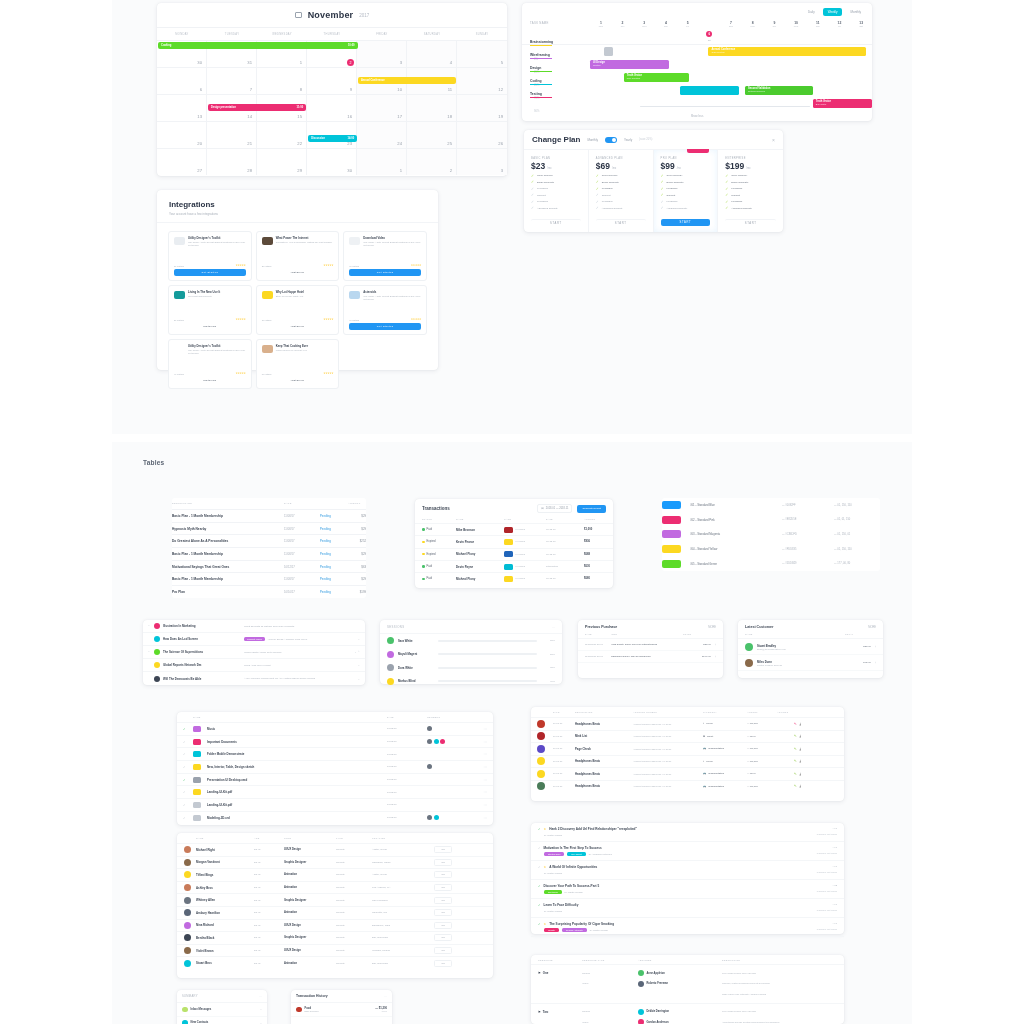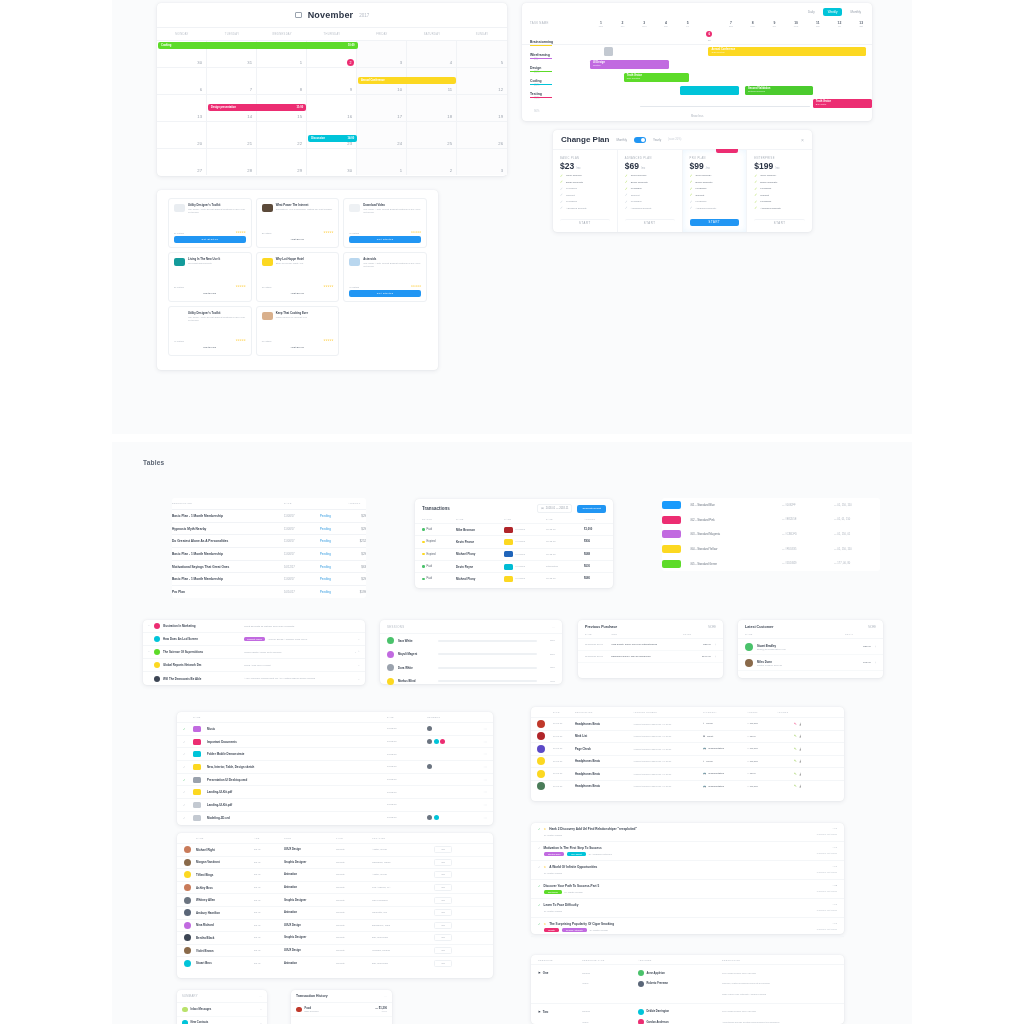--- a/index.html
+++ b/index.html
@@ -56,21 +56,21 @@
   .g-name-u { height: 1px; width: 22px; margin-top: 1px; }
   .g-pct { font-size: 2.6px; color: #c3c9d1; margin-left: 4px; }
   .g-lane { flex: 1; position: relative; height: 13px; }
   .g-bar { position: absolute; top: 2px; height: 9px; border-radius: 1.5px; padding: 1px 3px; color: #fff; overflow: hidden; }
   .g-bar b { display: block; font-size: 2.6px; font-weight: 700; }
   .g-bar i { display: block; font-size: 2.1px; font-style: normal; opacity: .85; }
   .g-scroll { position: absolute; left: 118px; right: 62px; bottom: 14px; height: 1.5px; background: #e3e7ec; border-radius: 1px; }
   .g-more { position: absolute; left: 0; right: 0; bottom: 3px; text-align: center; font-size: 2.8px; color: #aeb5bf; }
 
   
-  #pricing { left: 524px; top: 130px; width: 259px; height: 102px; margin-left: 29px; }
+  #pricing { left: 524px; top: 130px; width: 259px; height: 102px; }
   .p-head { height: 20px; display: flex; align-items: center; padding: 0 8px; gap: 7px; border-bottom: 1px solid #f2f4f7; }
   .p-title { font-size: 8px; font-weight: 700; color: #2b3445; }
   .p-sw { font-size: 3px; color: #9aa2ad; }
   .p-toggle { width: 12px; height: 6px; border-radius: 3px; background: #2196f3; position: relative; }
   .p-toggle::after { content: ""; position: absolute; right: 1px; top: 1px; width: 4px; height: 4px; border-radius: 50%; background: #fff; }
   .p-save { font-size: 2.6px; color: #c9ced6; }
   .p-x { margin-left: auto; font-size: 5px; color: #b9bfc8; }
   .p-cols { display: grid; grid-template-columns: repeat(4,1fr); height: 82px; }
   .p-col { border-right: 1px solid #f2f4f7; padding: 7px 7px 0; position: relative; }
   .p-col:last-child { border-right: none; }
@@ -646,20 +646,24 @@
           <div class="p-feat">
             <span class="p-check on">✓</span>
             <span class="p-ftxt on">Advanced Security</span>
           </div>
           <div class="p-btn">START</div>
         </div>
       </div>
   </div>
 
   <div class="card" id="integrations">
+    <div class="i-head">
+      <div class="i-title">Integrations</div>
+      <div class="i-sub">Your account have a few integrations</div>
+    </div>
     <div class="i-grid" id="i-grid">
         <div class="i-card">
           <div class="i-top">
             <div class="i-thumb" style="background: rgb(233, 237, 241);"></div>
             <div>
               <div class="i-nm">Utility Designer's Toolkit</div>
               <div class="i-ds">Why Judge A Note Of First Suggest Customized Our Home Get Decide</div>
             </div>
           </div>
           <div class="i-meta">

